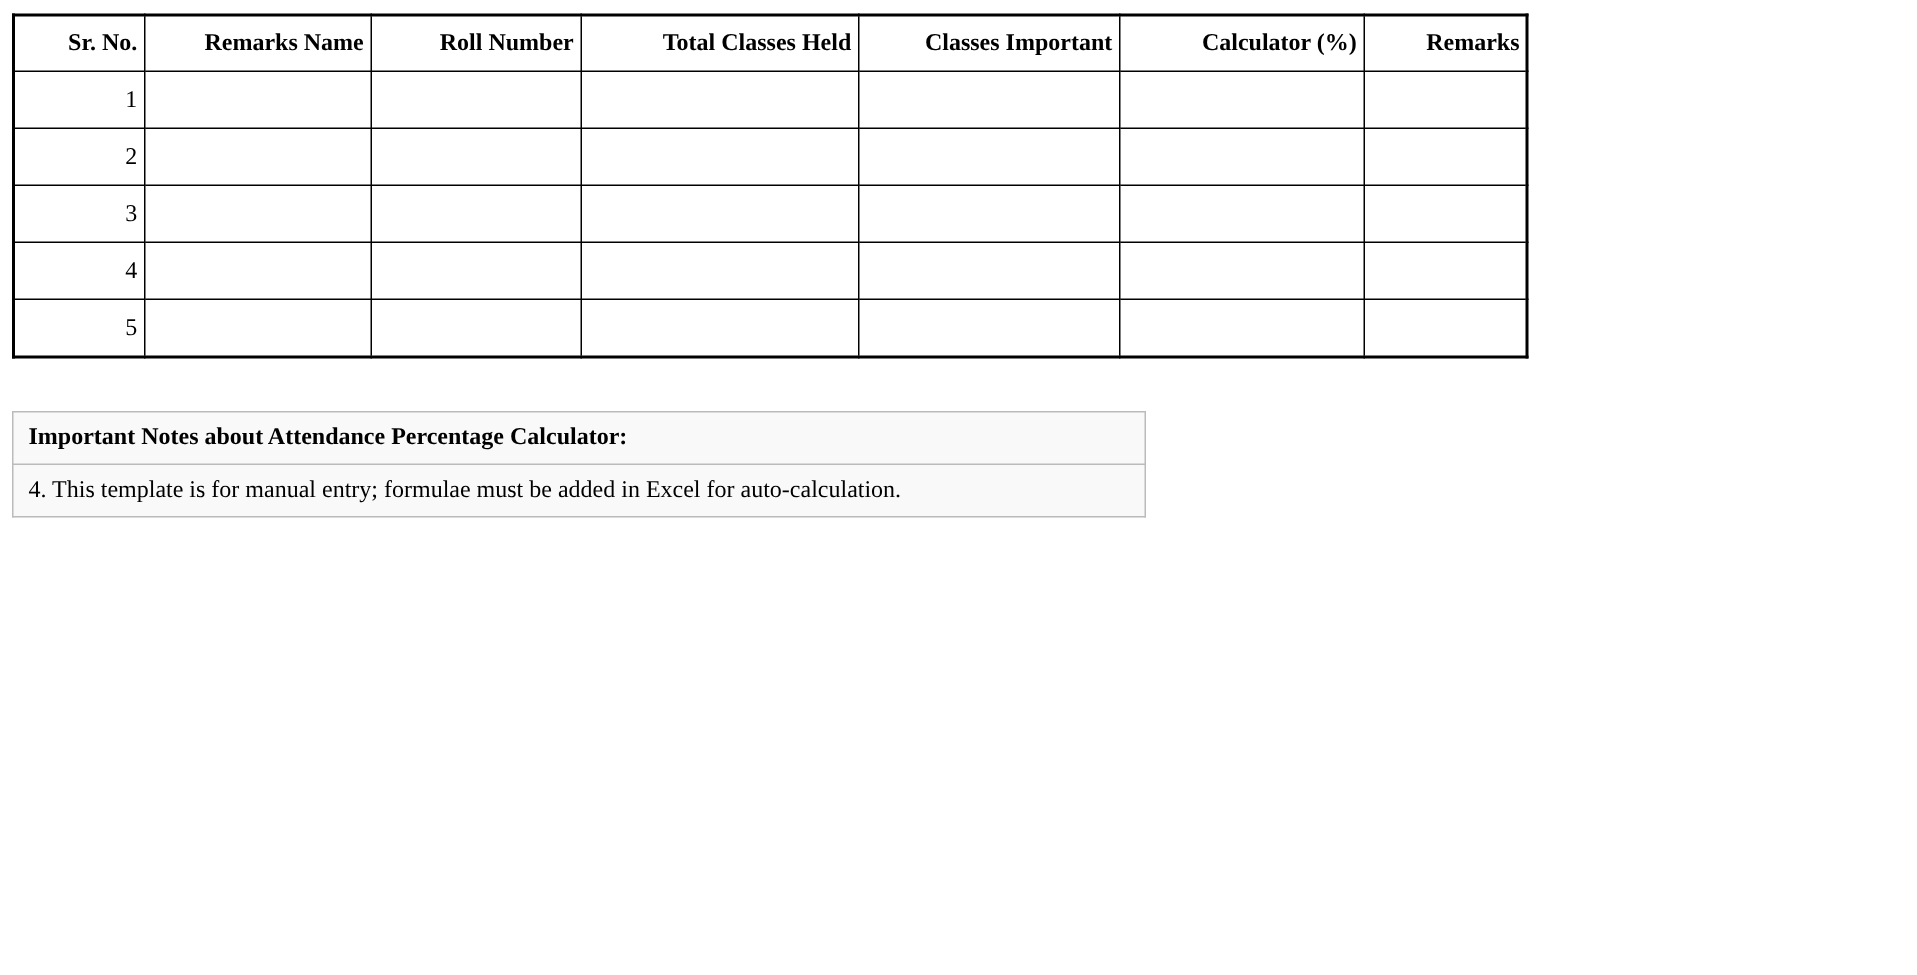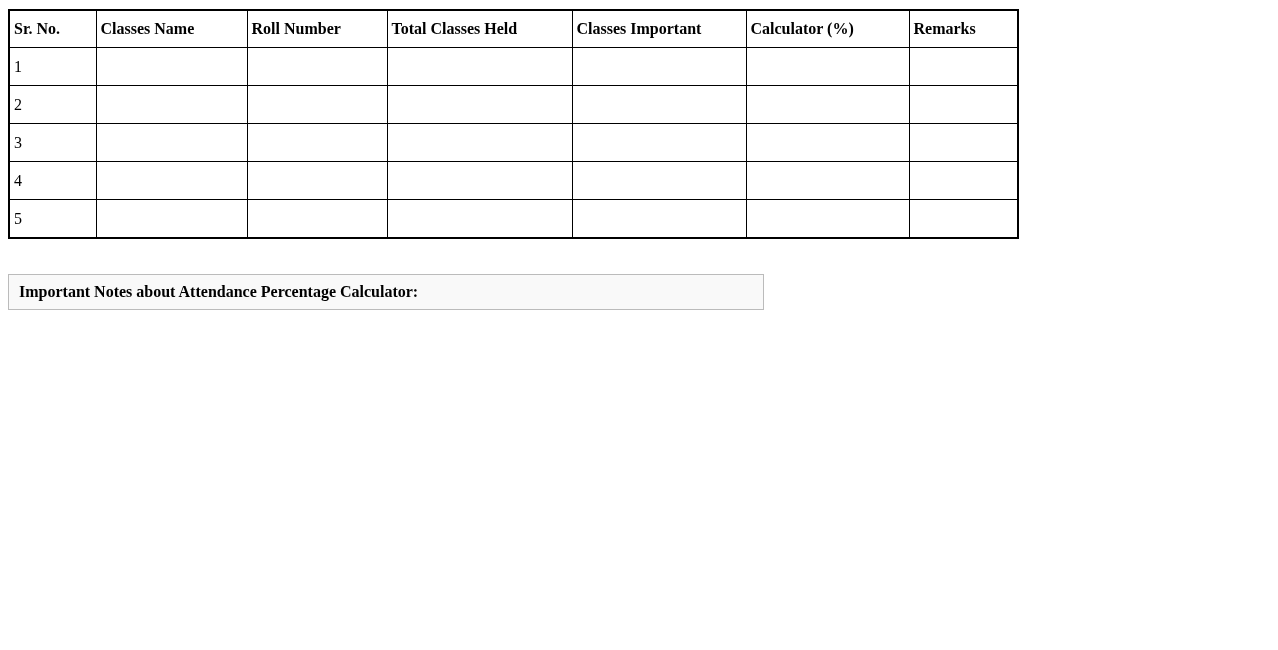--- a/index.html
+++ b/index.html
@@ -23,21 +23,21 @@
     position: absolute;
     left: 8px;
     top: 9px;
     border-collapse: collapse;
     table-layout: fixed;
     background: #ffffff;
   }
   table.main-table th,
   table.main-table td {
     border: 1px solid #000000;
-    text-align: left;
+    text-align: right;
     vertical-align: middle;
     font-size: 16px;
     padding: 0 4px;
     overflow: hidden;
   }
   table.main-table {
     border: 2px solid #000000;
   }
   table.main-table th {
     font-weight: bold;
@@ -81,21 +81,21 @@
       <col style="width:151px">
       <col style="width:140px">
       <col style="width:185px">
       <col style="width:174px">
       <col style="width:163px">
       <col style="width:109px">
     </colgroup>
     <thead>
       <tr>
         <th>Sr. No.</th>
-        <th>Classes Name</th>
+        <th>Remarks Name</th>
         <th>Roll Number</th>
         <th>Total Classes Held</th>
         <th>Classes Important</th>
         <th>Calculator (%)</th>
         <th>Remarks</th>
       </tr>
     </thead>
     <tbody>
       <tr>
         <td>1</td>
@@ -143,16 +143,19 @@
         <td></td>
       </tr>
     </tbody>
   </table>
 
   <table class="notes-table">
     <tbody>
       <tr>
         <td class="notes-title">Important Notes about Attendance Percentage Calculator:</td>
       </tr>
+      <tr>
+        <td>4. This template is for manual entry; formulae must be added in Excel for auto-calculation.</td>
+      </tr>
     </tbody>
   </table>
 
 </div>
 
 </body></html>

